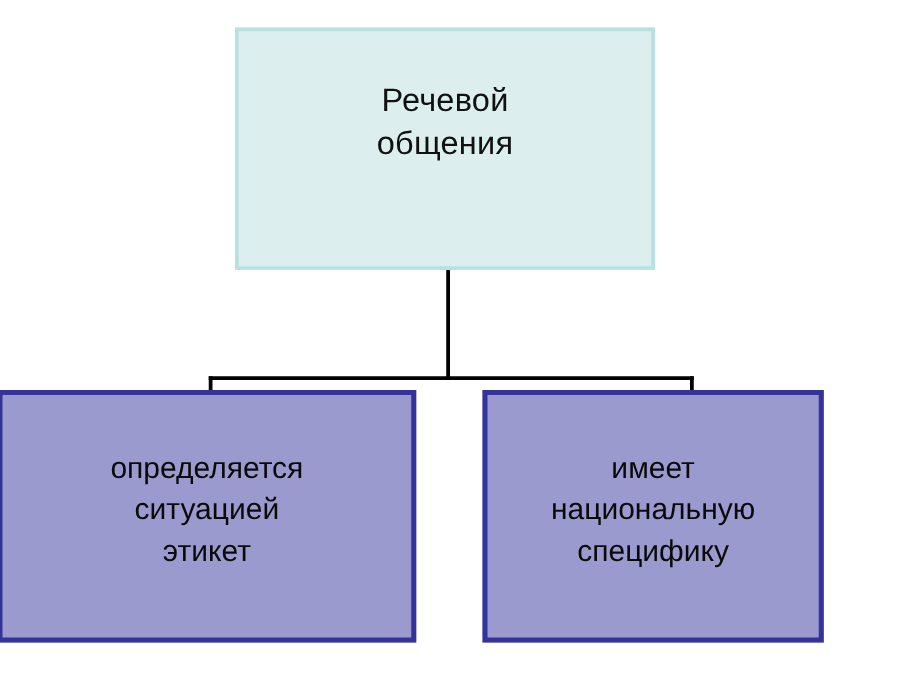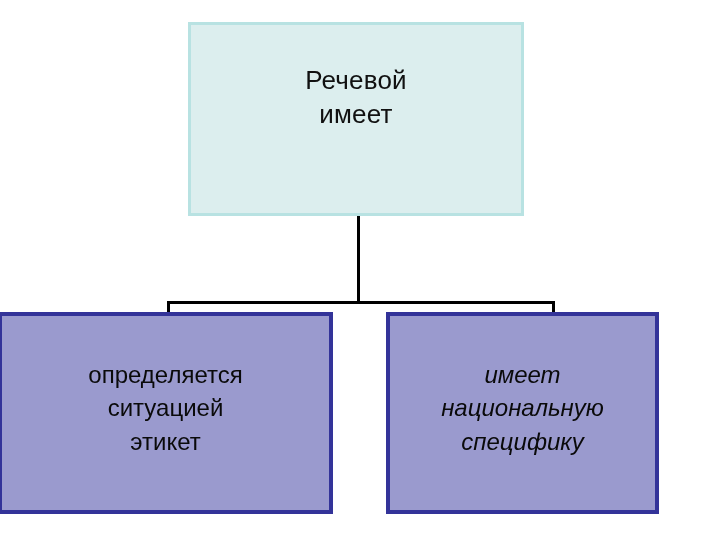--- a/index.html
+++ b/index.html
@@ -60,21 +60,21 @@
     text-align: center;
   }
   .node-child .node-text {
     color: #0a0a0a;
     font-size: 24px;
     line-height: 1.38;
     white-space: pre-line;
     padding-bottom: 10px;
   }
   #node-left  { left: -2px;  width: 335px; }
-  #node-right { left: 386px; width: 273px; font-style: italic; }
+  #node-right { left: 386px; width: 273px; }
 
   
   .conn {
     position: absolute;
     background: #000000;
   }
   
   #conn-trunk {
     left: 357px;
     top: 216px;
@@ -103,21 +103,21 @@
     height: 13px;
   }
 </style>
 </head>
 <body>
 
 <div id="slide">
 
   <div class="node-root" id="node-root">
     <span class="node-text">Речевой
-имеет</span>
+общения</span>
   </div>
 
   <div class="conn" id="conn-trunk"></div>
   <div class="conn" id="conn-bus"></div>
   <div class="conn" id="conn-drop-left"></div>
   <div class="conn" id="conn-drop-right"></div>
 
   <div class="node-child" id="node-left">
     <span class="node-text">определяется
 ситуацией

